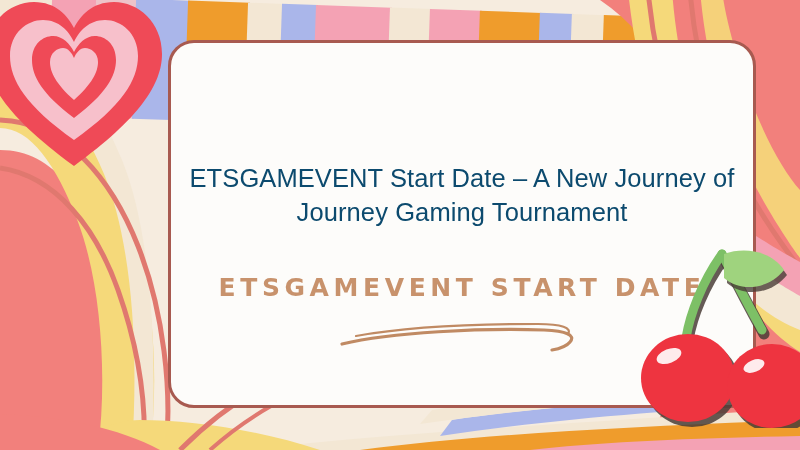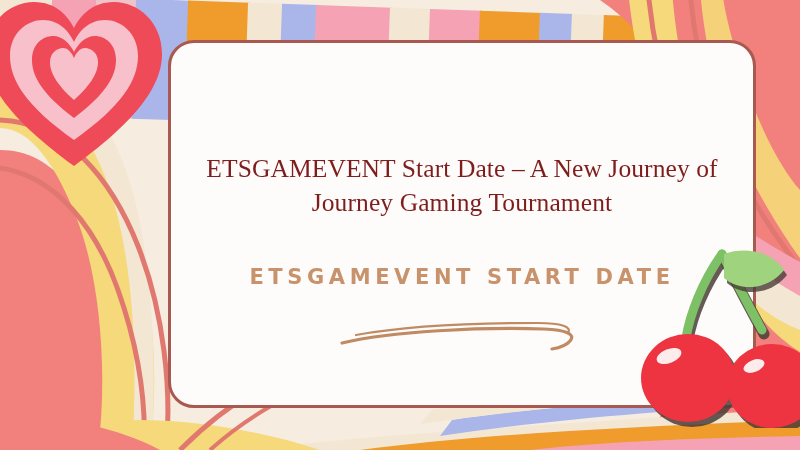--- a/index.html
+++ b/index.html
@@ -50,38 +50,38 @@
     display: flex;
     flex-direction: column;
     align-items: center;
     justify-content: flex-start;
     padding-top: 104px;
     box-sizing: border-box;
     pointer-events: none;
   }
 
   #main-title {
-    margin: 8px;
+    margin: 18px;
     width: 560px;
     text-align: center;
-    font-family: Liberation Serif, serif;
+    font-family: Liberation Sans, sans-serif;
     font-weight: 400;
     font-size: 25.5px;
     line-height: 1.32;
-    color: #7f1d1d;
+    color: #0c4a6e;
     letter-spacing: 0.1px;
   }
 
   #sub-title {
-    margin: 12px;
+    margin: 0;
     padding-top: 26px;
     text-align: center;
     font-family: "DejaVu Sans", sans-serif;
     font-weight: 700;
-    font-size: 21px;
+    font-size: 25px;
     letter-spacing: 4.6px;
     color: #c8926c;
     text-transform: uppercase;
   }
 
   #swash-wrap {
     padding-top: 16px;
     line-height: 0;
   }
 

